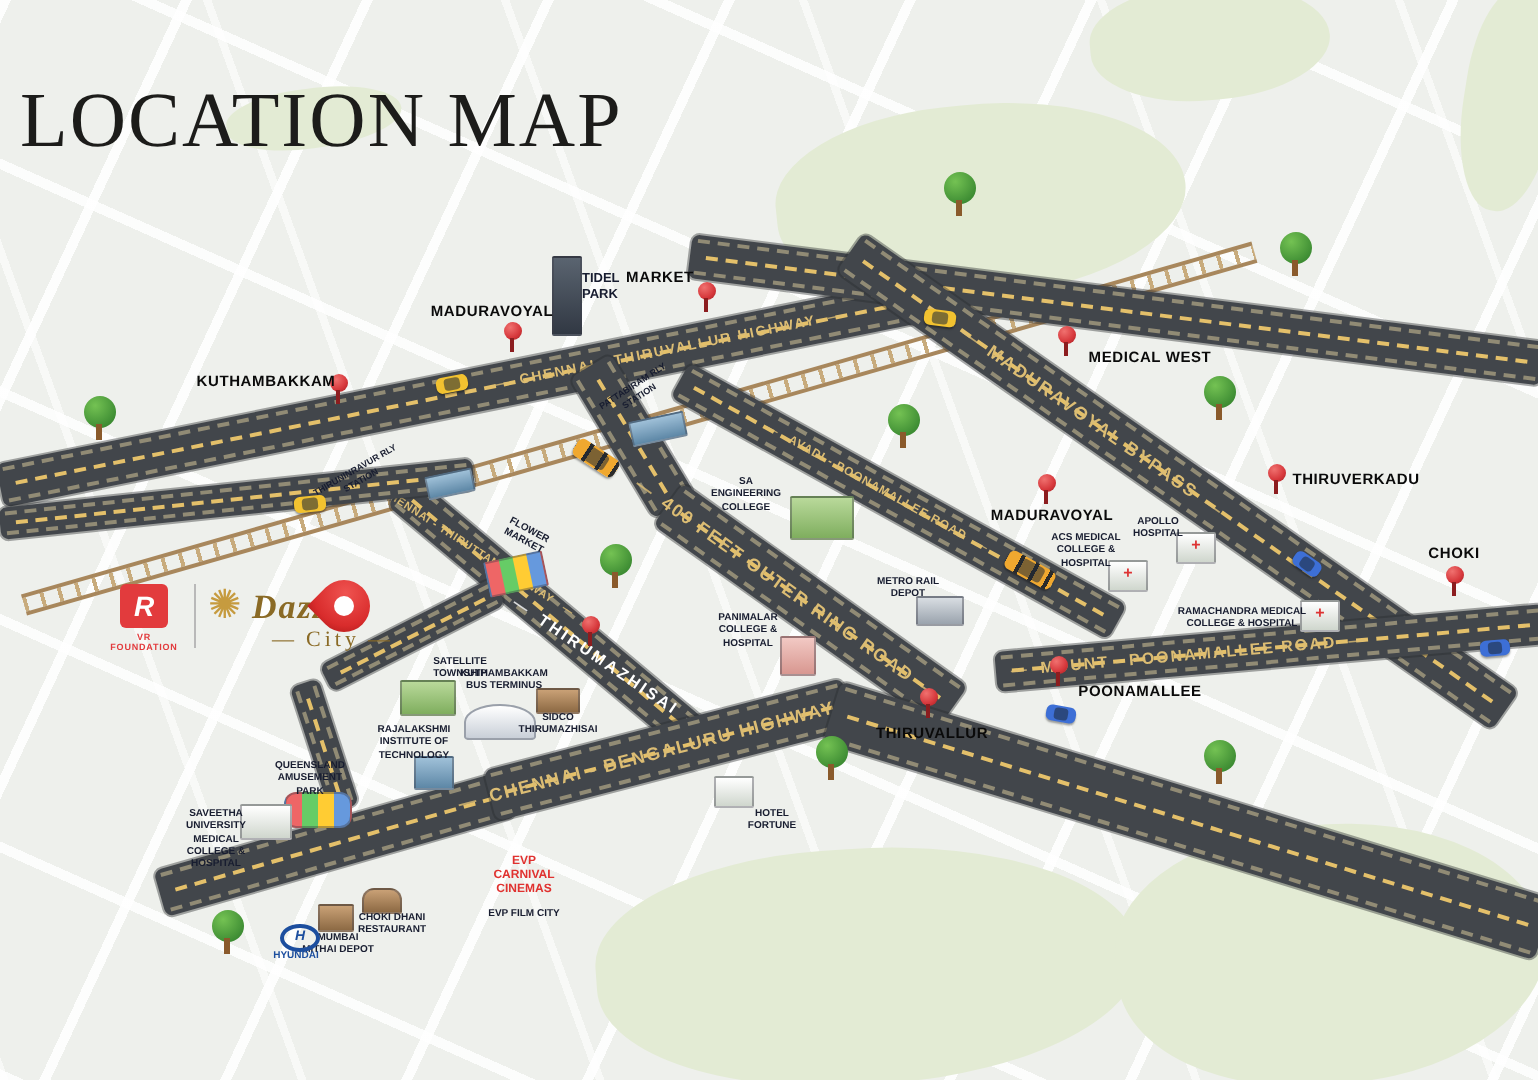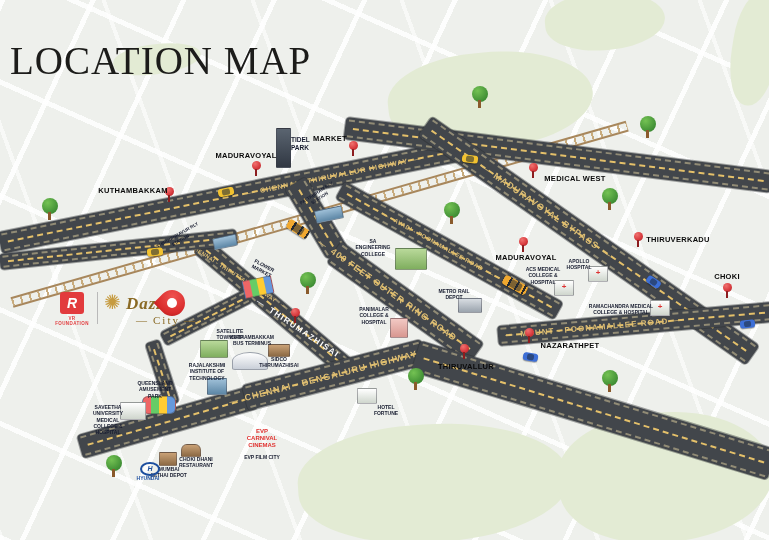--- a/index.html
+++ b/index.html
@@ -207,21 +207,21 @@
   <div class="pl" style="left:526px;top:253px">MADURAVOYAL</div>
   <div class="pin" style="left:722px;top:283px">
       <i></i>
       <u></u>
     </div>
   <div class="pl" style="left:727px;top:272px">CHOKI</div>
   <div class="pin" style="left:524px;top:328px">
       <i></i>
       <u></u>
     </div>
-  <div class="pl" style="left:570px;top:341px">NAZARATHPET</div>
+  <div class="pl" style="left:570px;top:341px">POONAMALLEE</div>
   <div class="pin" style="left:459px;top:344px">
       <i></i>
       <u></u>
     </div>
   <div class="pl" style="left:466px;top:362px">THIRUVALLUR</div>
   <div class="pin" style="left:290px;top:308px">
       <i></i>
       <u></u>
     </div>
 

